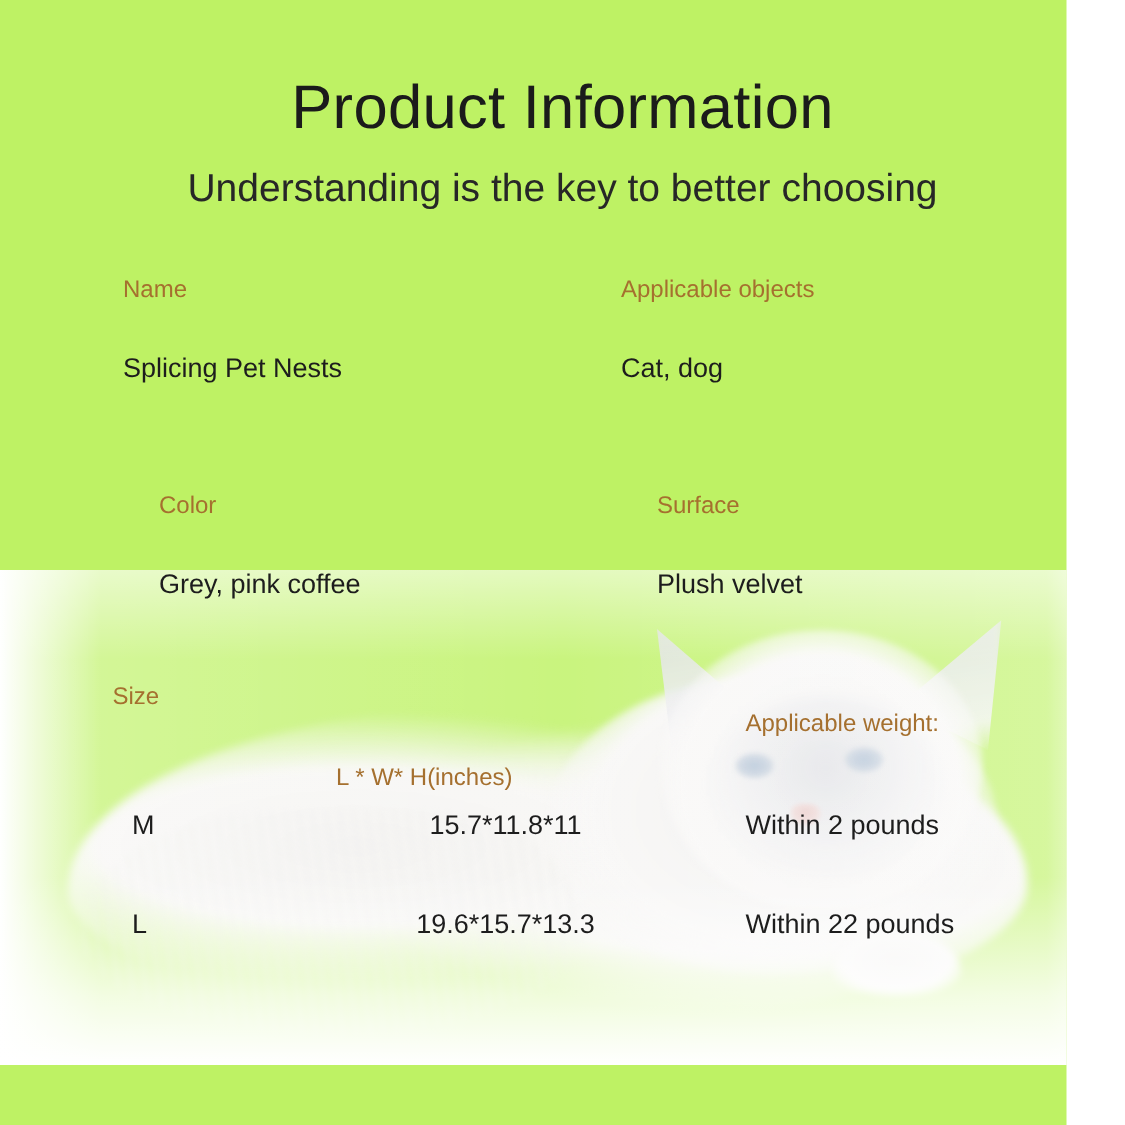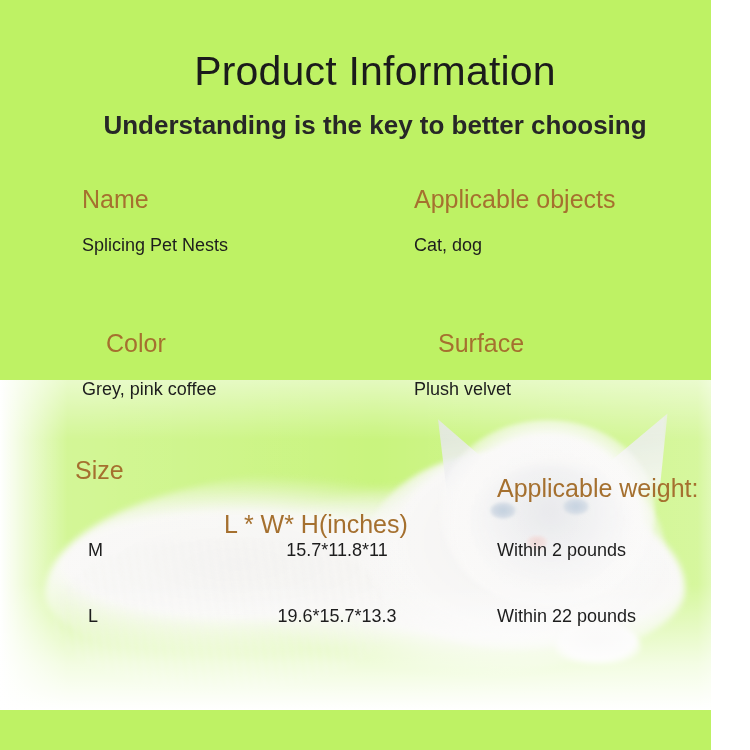--- a/index.html
+++ b/index.html
@@ -174,44 +174,44 @@
     color: #1b1b1b;
     letter-spacing: .2px;
   }
   .subtitle {
     position: absolute;
     left: 0;
     top: 110px;
     width: 750px;
     text-align: center;
     font-size: 26px;
-    font-weight: 700;
+    font-weight: 400;
     color: #272727;
   }
 
   .spec-label {
     position: absolute;
-    font-size: 25px;
+    font-size: 16px;
     font-weight: 400;
     color: #a5702f;
     white-space: nowrap;
   }
   .spec-value {
     position: absolute;
     font-size: 18px;
     font-weight: 400;
     color: #1d1d1d;
     white-space: nowrap;
   }
 
   
   .r1 .spec-label { top: 185px; }
   .r1 .spec-value { top: 235px; }
   .r2 .spec-label { top: 329px; margin-left: 24px; }
-  .r2 .spec-value { top: 379px; }
+  .r2 .spec-value { top: 379px; margin-left: 24px; }
   .col-a { left: 82px; }
   .col-b { left: 414px; }
 
   
   .size-head-size  { left: 75px;  top: 456px; }
   .size-head-dim   { left: 224px; top: 474px; margin-top: 36px; }
   .size-head-wt    { left: 497px; top: 474px; }
 
   .size-cell-key   { left: 88px;  }
   .size-cell-dim   { width: 250px; text-align: center; left: 212px; }

